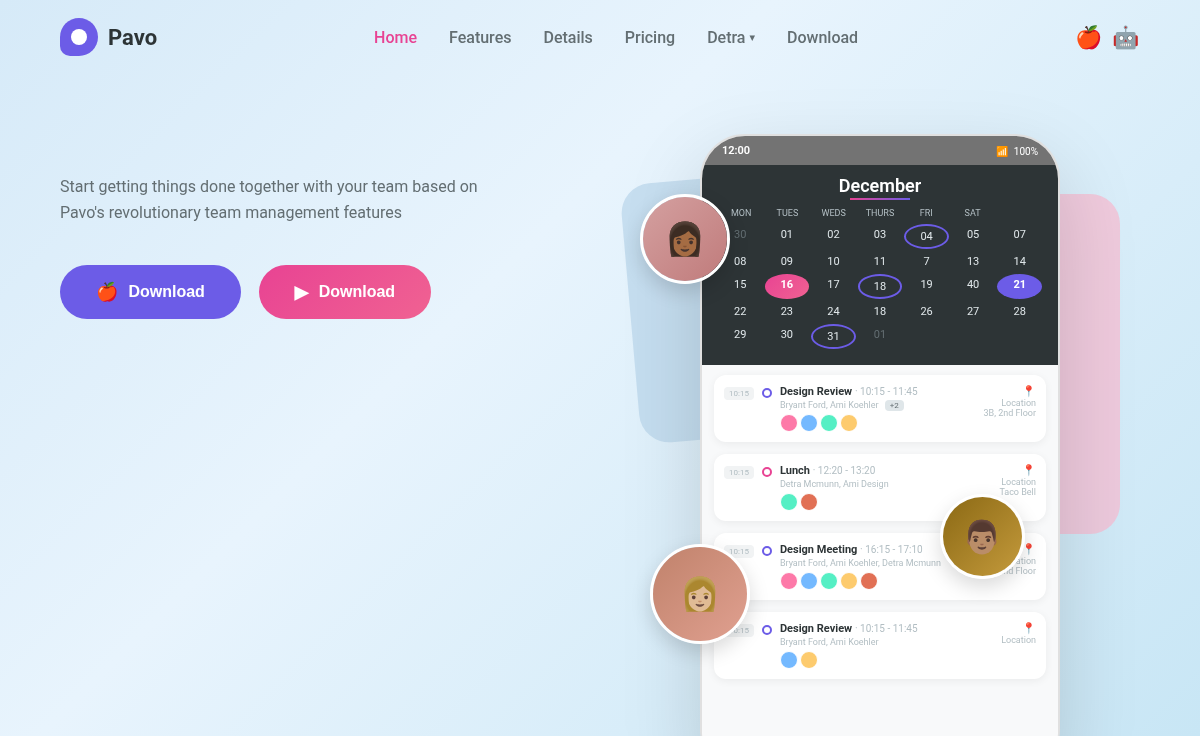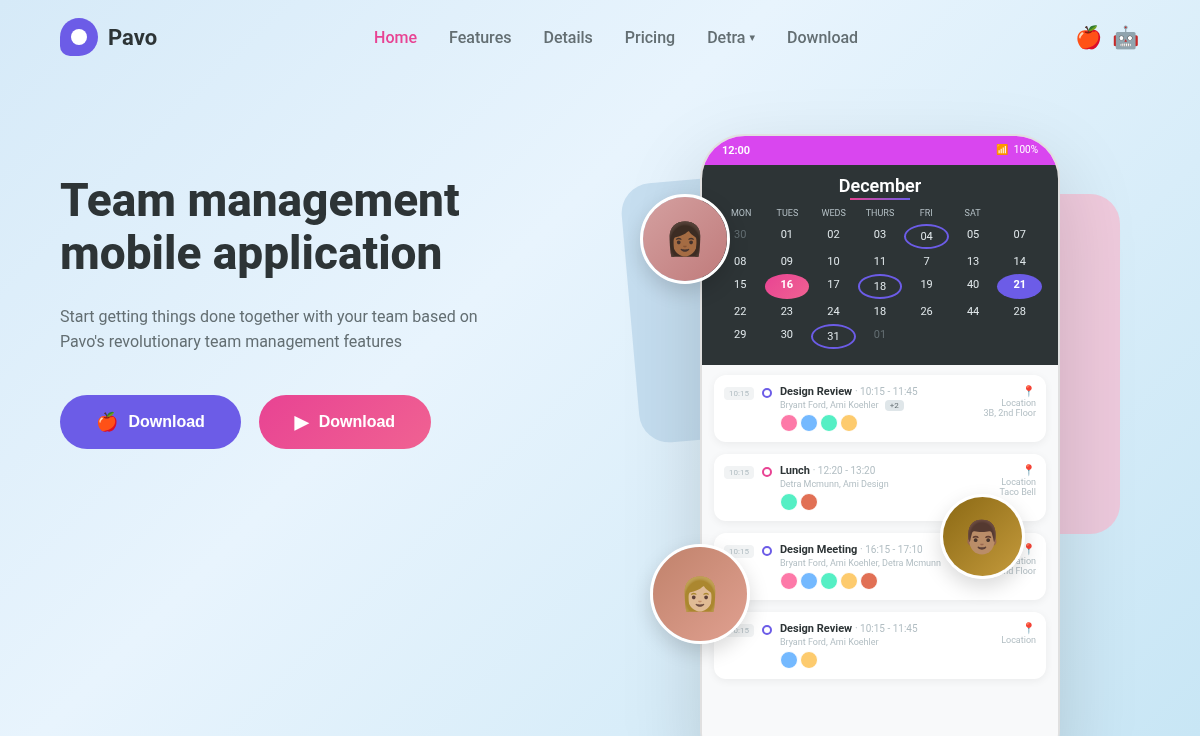--- a/index.html
+++ b/index.html
@@ -198,25 +198,25 @@
     .phone-screen {
       width: 100%;
       height: 100%;
       overflow: hidden;
       display: flex;
       flex-direction: column;
     }
 
     
     .status-bar {
-      background: #d946ef;
+      background: #737373;
       color: white;
       display: flex;
       justify-content: space-between;
-      align-items: flex-start;
+      align-items: flex-end;
       padding: 8px 20px;
       font-size: 11px;
       flex-shrink: 0;
     }
     .status-time {
       font-weight: 600;
     }
     .status-icons {
       display: flex;
       gap: 5px;
@@ -438,21 +438,20 @@
     <li><a href="#">Download</a></li>
   </ul>
   <div class="nav-icons">
     <span class="nav-icon-apple">🍎</span>
     <span class="nav-icon-android">🤖</span>
   </div>
 </nav>
 
 <div class="hero">
   <div class="hero-content">
-    <h1 class="hero-title">Team management<br>mobile application</h1>
     <p class="hero-subtitle">Start getting things done together with your team based on Pavo's revolutionary team management features</p>
     <div class="btn-group">
       <button class="btn-ios">
         <span class="btn-icon">🍎</span>
         <span>Download</span>
       </button>
       <button class="btn-android">
         <span class="btn-icon">▶</span>
         <span>Download</span>
       </button>
@@ -520,21 +519,21 @@
             <span class="cal-cell">19</span>
 
             <span class="cal-cell">40</span>
             <span class="cal-cell today">21</span>
             <span class="cal-cell">22</span>
             <span class="cal-cell">23</span>
             <span class="cal-cell">24</span>
             <span class="cal-cell">18</span>
             <span class="cal-cell">26</span>
 
-            <span class="cal-cell">44</span>
+            <span class="cal-cell">27</span>
             <span class="cal-cell">28</span>
             <span class="cal-cell">29</span>
             <span class="cal-cell">30</span>
             <span class="cal-cell highlighted">31</span>
             <span class="cal-cell dim">01</span>
           </div>
         </div>
 
         <div class="events-section">
 

